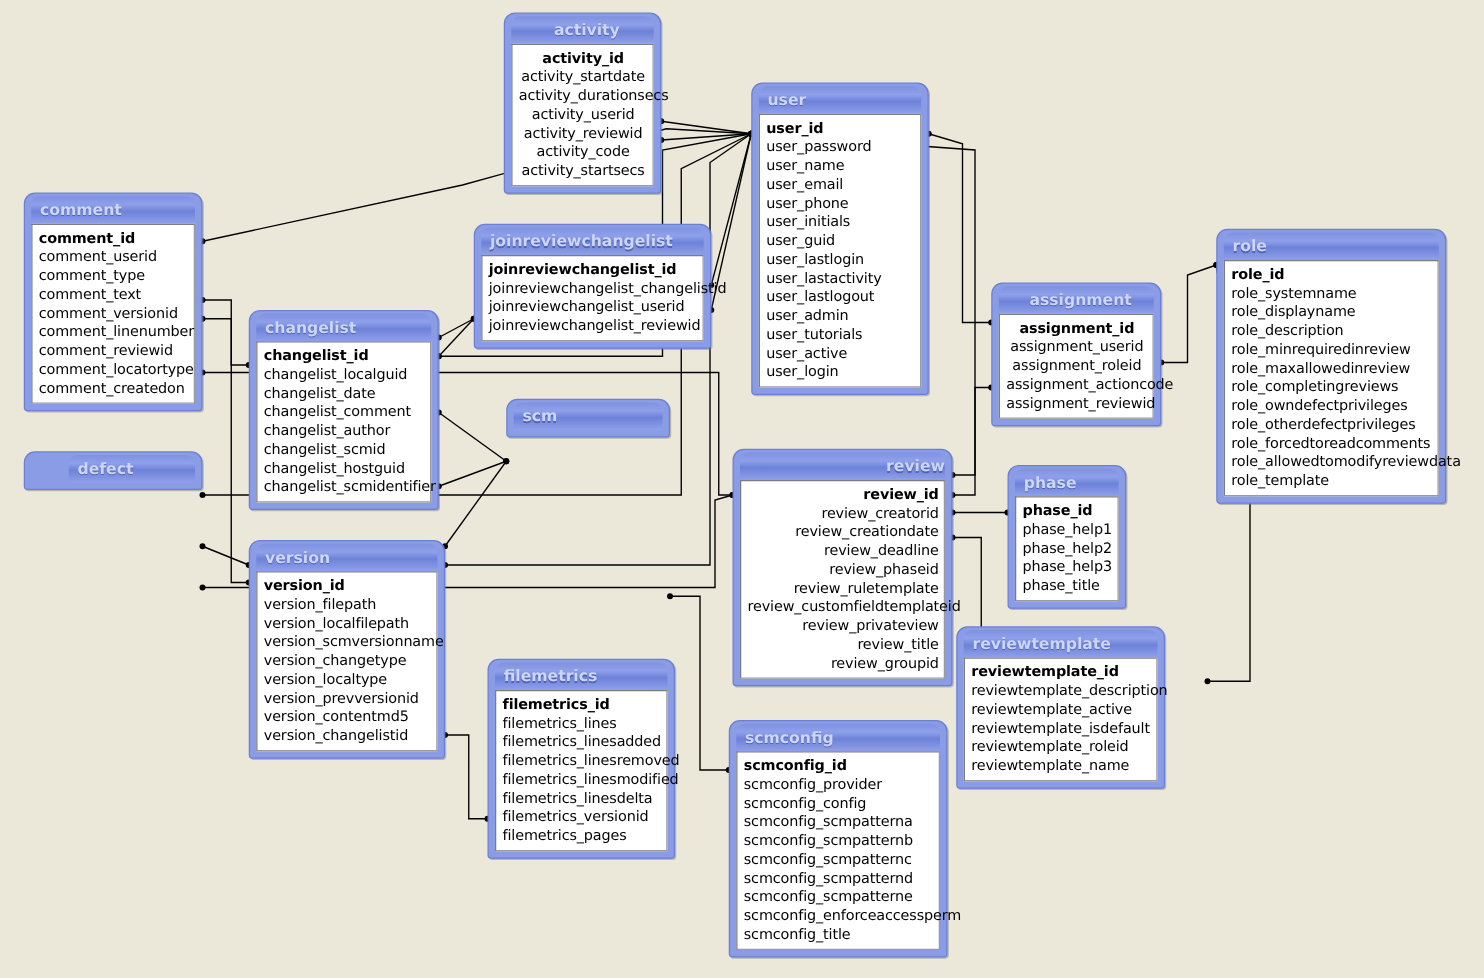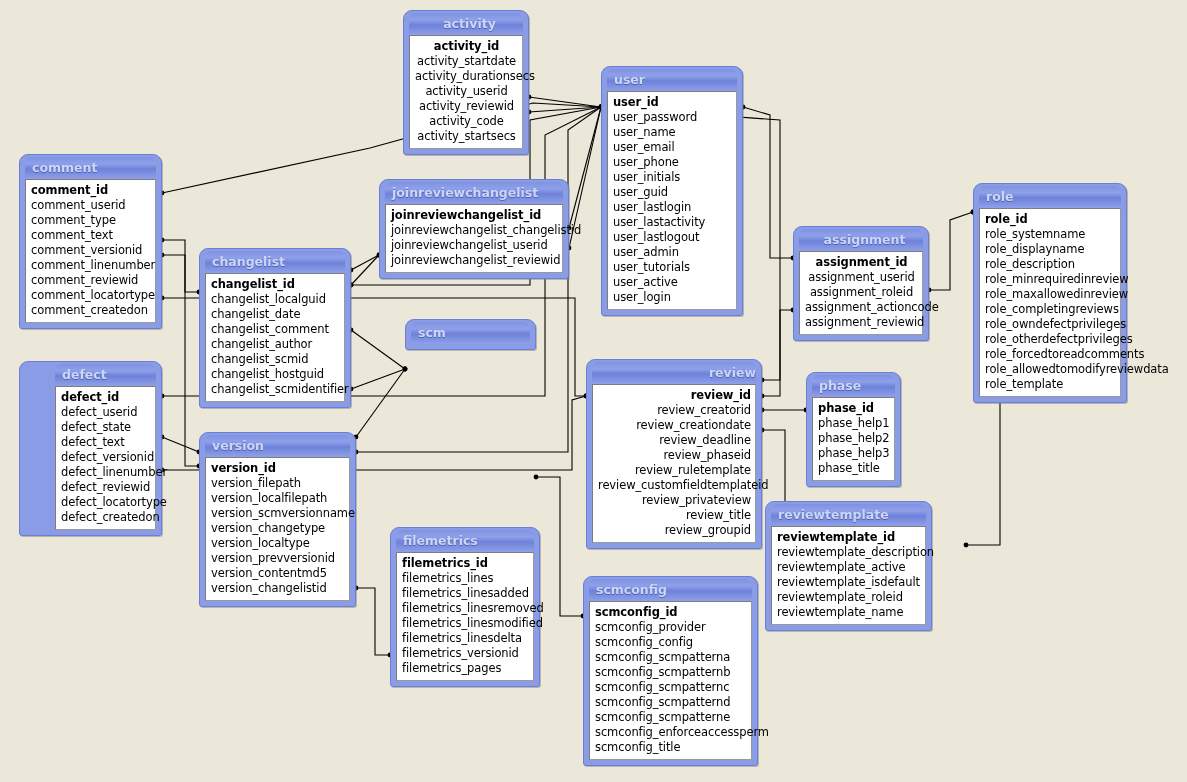--- a/index.html
+++ b/index.html
@@ -184,21 +184,21 @@
     </div>
     <div class="tbl" style="left: 379px; top: 179px; width: 190px;">
       <div class="hdr">joinreviewchangelist</div>
       <div class="body">
         <div class="fld pk">joinreviewchangelist_id</div>
         <div class="fld">joinreviewchangelist_changelistid</div>
         <div class="fld">joinreviewchangelist_userid</div>
         <div class="fld">joinreviewchangelist_reviewid</div>
       </div>
     </div>
-    <div class="tbl" style="left: 973px; top: 183px; width: 154px;">
+    <div class="tbl" style="left: 973px; top: 183px; width: 184px;">
       <div class="hdr">role</div>
       <div class="body">
         <div class="fld pk">role_id</div>
         <div class="fld">role_systemname</div>
         <div class="fld">role_displayname</div>
         <div class="fld">role_description</div>
         <div class="fld">role_minrequiredinreview</div>
         <div class="fld">role_maxallowedinreview</div>
         <div class="fld">role_completingreviews</div>
         <div class="fld">role_owndefectprivileges</div>
@@ -229,31 +229,20 @@
         <div class="fld">changelist_scmid</div>
         <div class="fld">changelist_hostguid</div>
         <div class="fld">changelist_scmidentifier</div>
       </div>
     </div>
     <div class="tbl" style="left: 405px; top: 319px; width: 131px;">
       <div class="hdr">scm</div>
     </div>
     <div class="tbl" style="left: 19px; top: 361px; width: 143px; padding-left: 35px;">
       <div class="hdr">defect</div>
-      <div class="body">
-        <div class="fld pk">defect_id</div>
-        <div class="fld">defect_userid</div>
-        <div class="fld">defect_state</div>
-        <div class="fld">defect_text</div>
-        <div class="fld">defect_versionid</div>
-        <div class="fld">defect_linenumber</div>
-        <div class="fld">defect_reviewid</div>
-        <div class="fld">defect_locatortype</div>
-        <div class="fld">defect_createdon</div>
-      </div>
     </div>
     <div class="tbl" style="left: 586px; top: 359px; width: 176px; text-align: right;">
       <div class="hdr">review</div>
       <div class="body">
         <div class="fld pk">review_id</div>
         <div class="fld">review_creatorid</div>
         <div class="fld">review_creationdate</div>
         <div class="fld">review_deadline</div>
         <div class="fld">review_phaseid</div>
         <div class="fld">review_ruletemplate</div>

